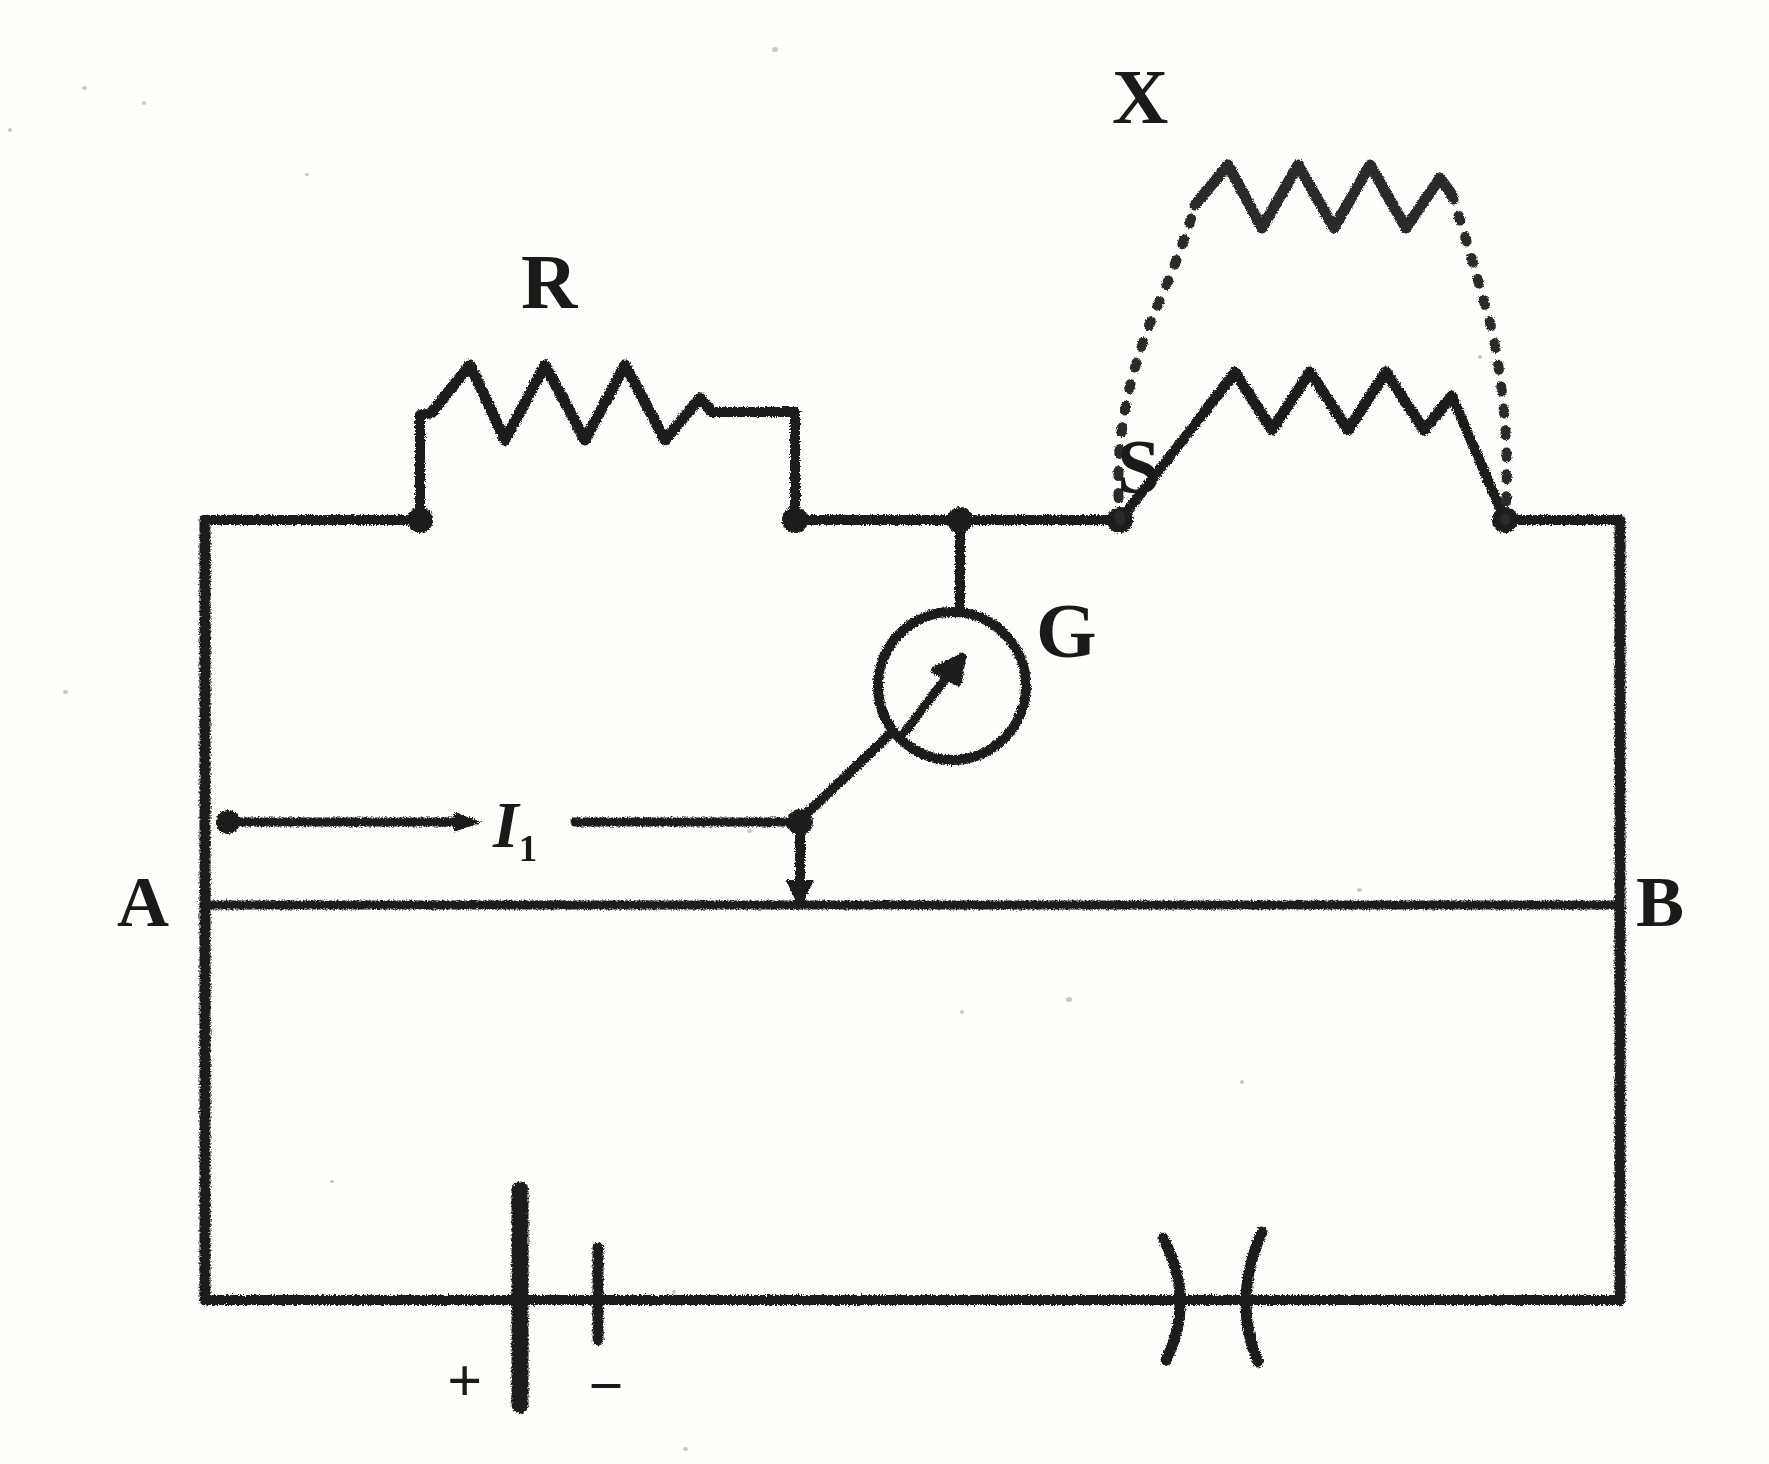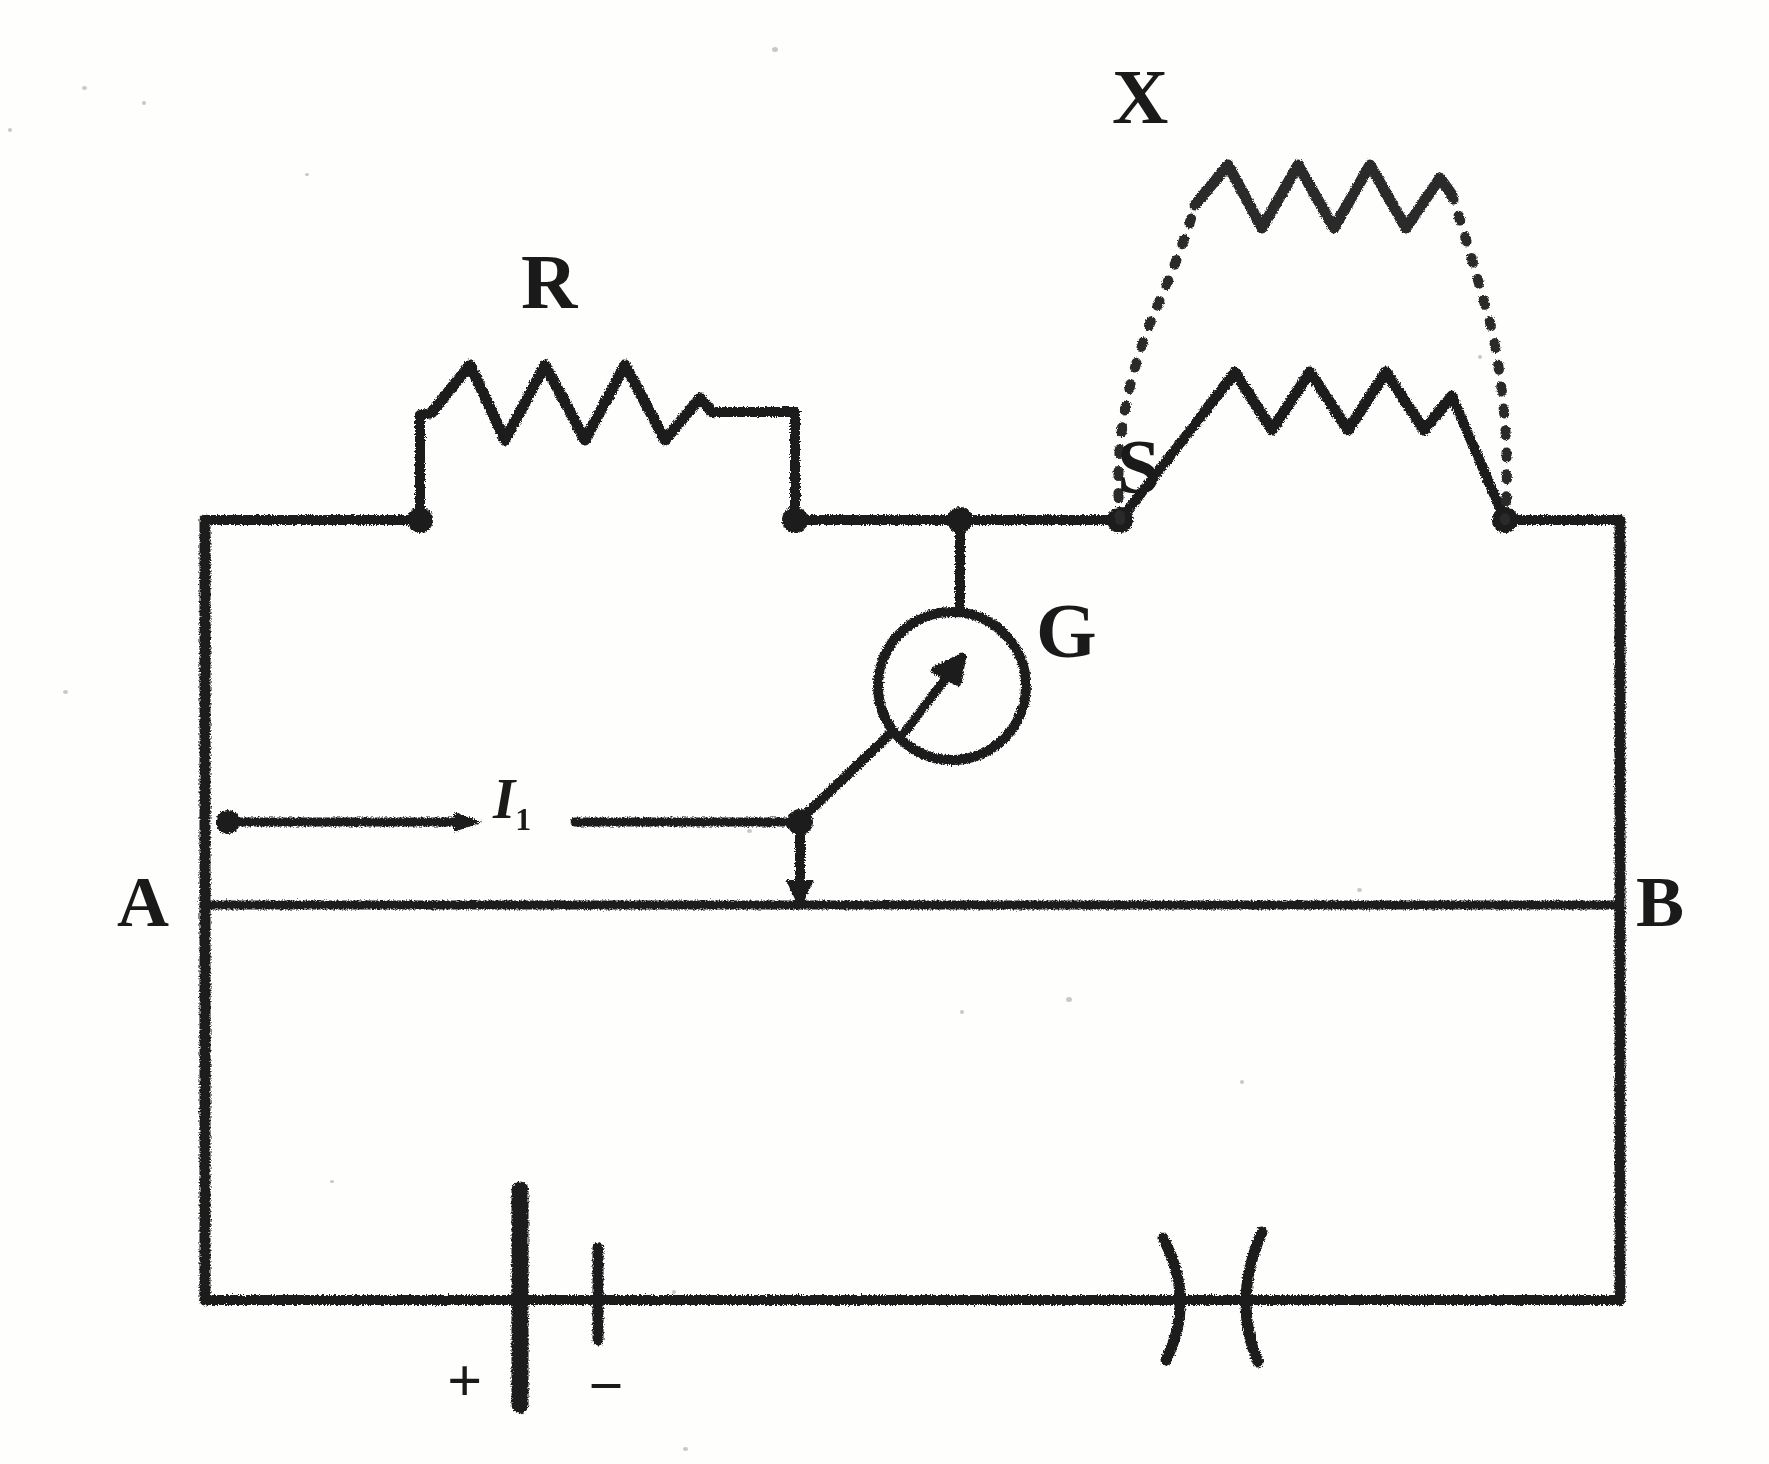--- a/index.html
+++ b/index.html
@@ -149,21 +149,21 @@
   <div class="lbl lbl-big" style="left:1112px; top:58px;">X</div>
 
   <div class="lbl lbl-big" style="left:1117px; top:428px;">S</div>
 
   <div class="lbl lbl-big" style="left:1036px; top:592px;">G</div>
 
   <div class="lbl lbl-mid" style="left:117px; top:866px;">A</div>
 
   <div class="lbl lbl-mid" style="left:1636px; top:866px;">B</div>
 
-  <div class="lbl" style="left:493px; top:770px; font-size:57px;">
+  <div class="lbl" style="left:493px; top:792px; font-size:66px;">
     <span class="ital">I</span><span class="sub">1</span>
   </div>
 
   <div class="lbl" style="left:447px; top:1349px; font-size:62px;">+</div>
 
   <div class="lbl" style="left:592px; top:1352px; font-size:56px;">–</div>
 
   <div class="speckle" style="left:82px; top:86px; width:5px; height:4px;"></div>
   <div class="speckle" style="left:142px; top:101px; width:4px; height:4px;"></div>
   <div class="speckle" style="left:772px; top:47px; width:6px; height:5px;"></div>

